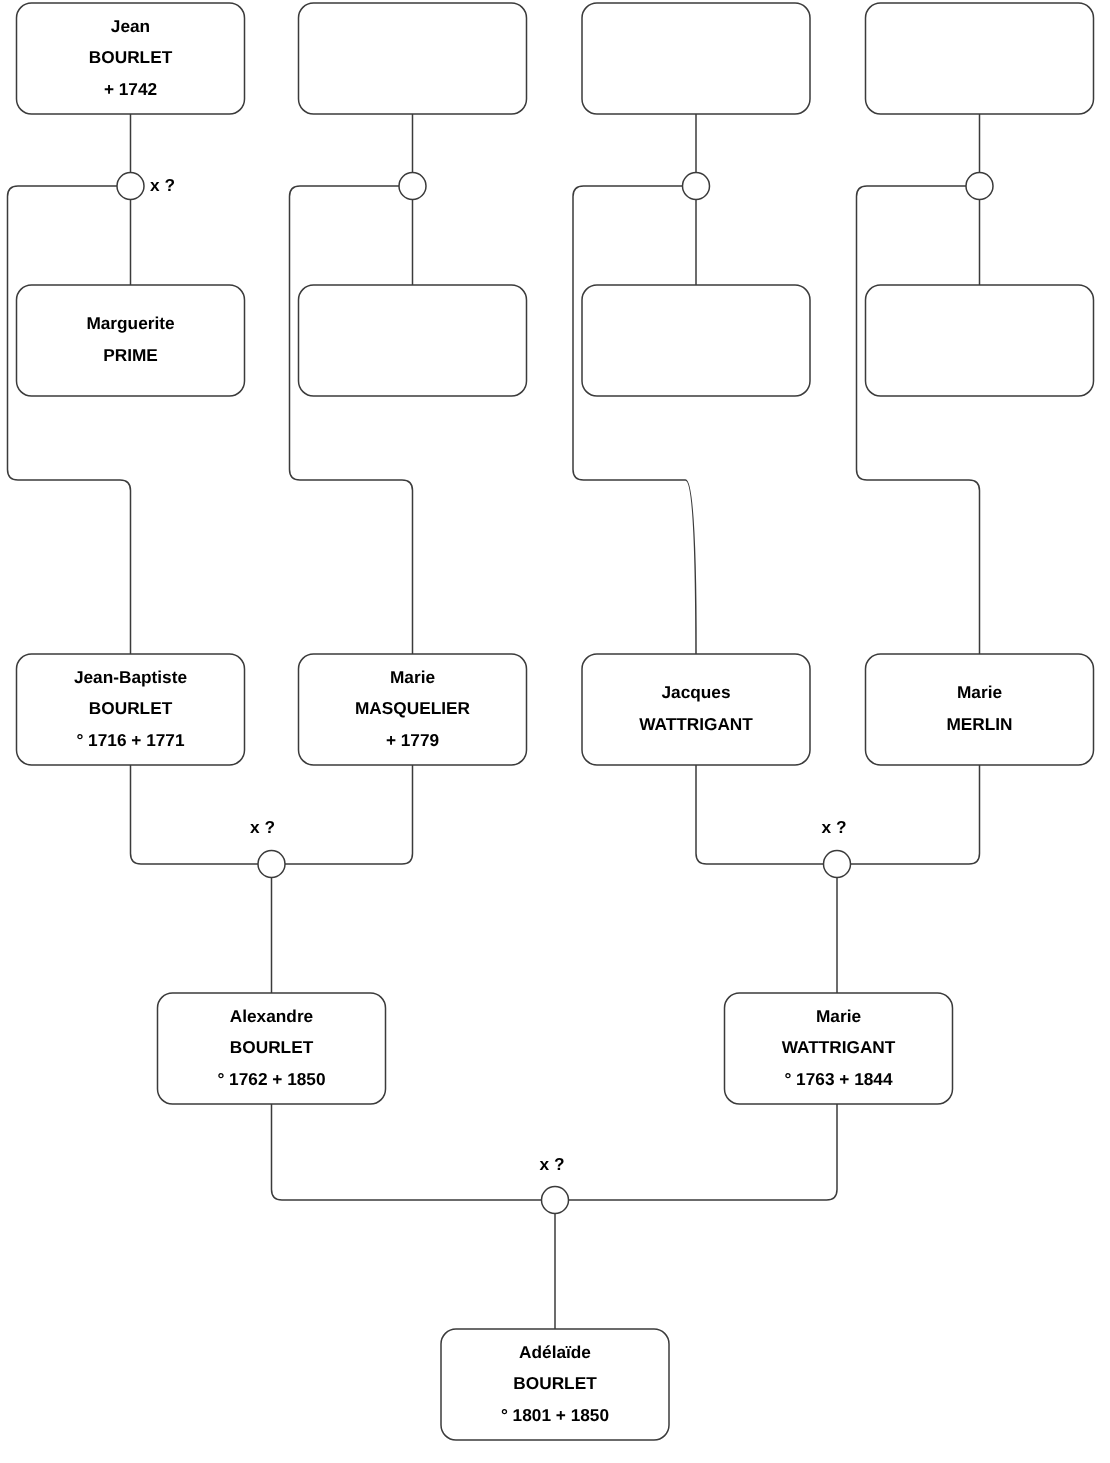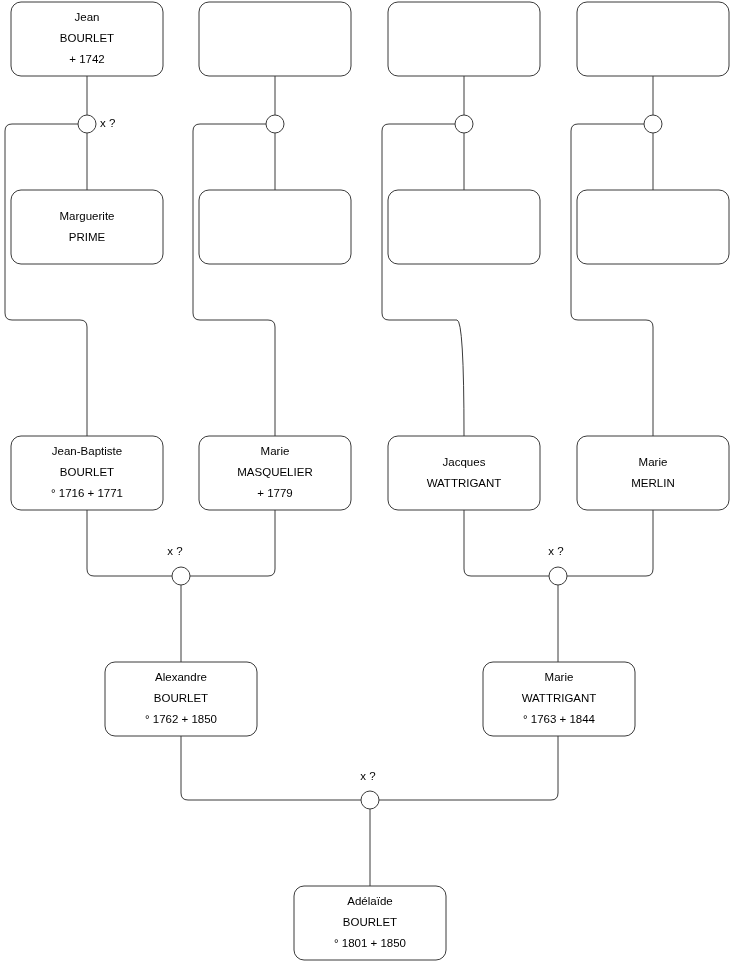--- a/index.html
+++ b/index.html
@@ -10,20 +10,21 @@
   body {
     width: 740px;
     height: 975px;
     font-family: "Liberation Sans", sans-serif;
     overflow: hidden;
   }
   #tree-root {
     position: relative;
     width: 740px;
     height: 852px;
+    font-weight: bold;
   }
   svg#tree-svg {
     position: absolute;
     top: 0;
     left: 0;
     width: 740px;
     height: 975px;
     display: block;
   }
   .person-box {

